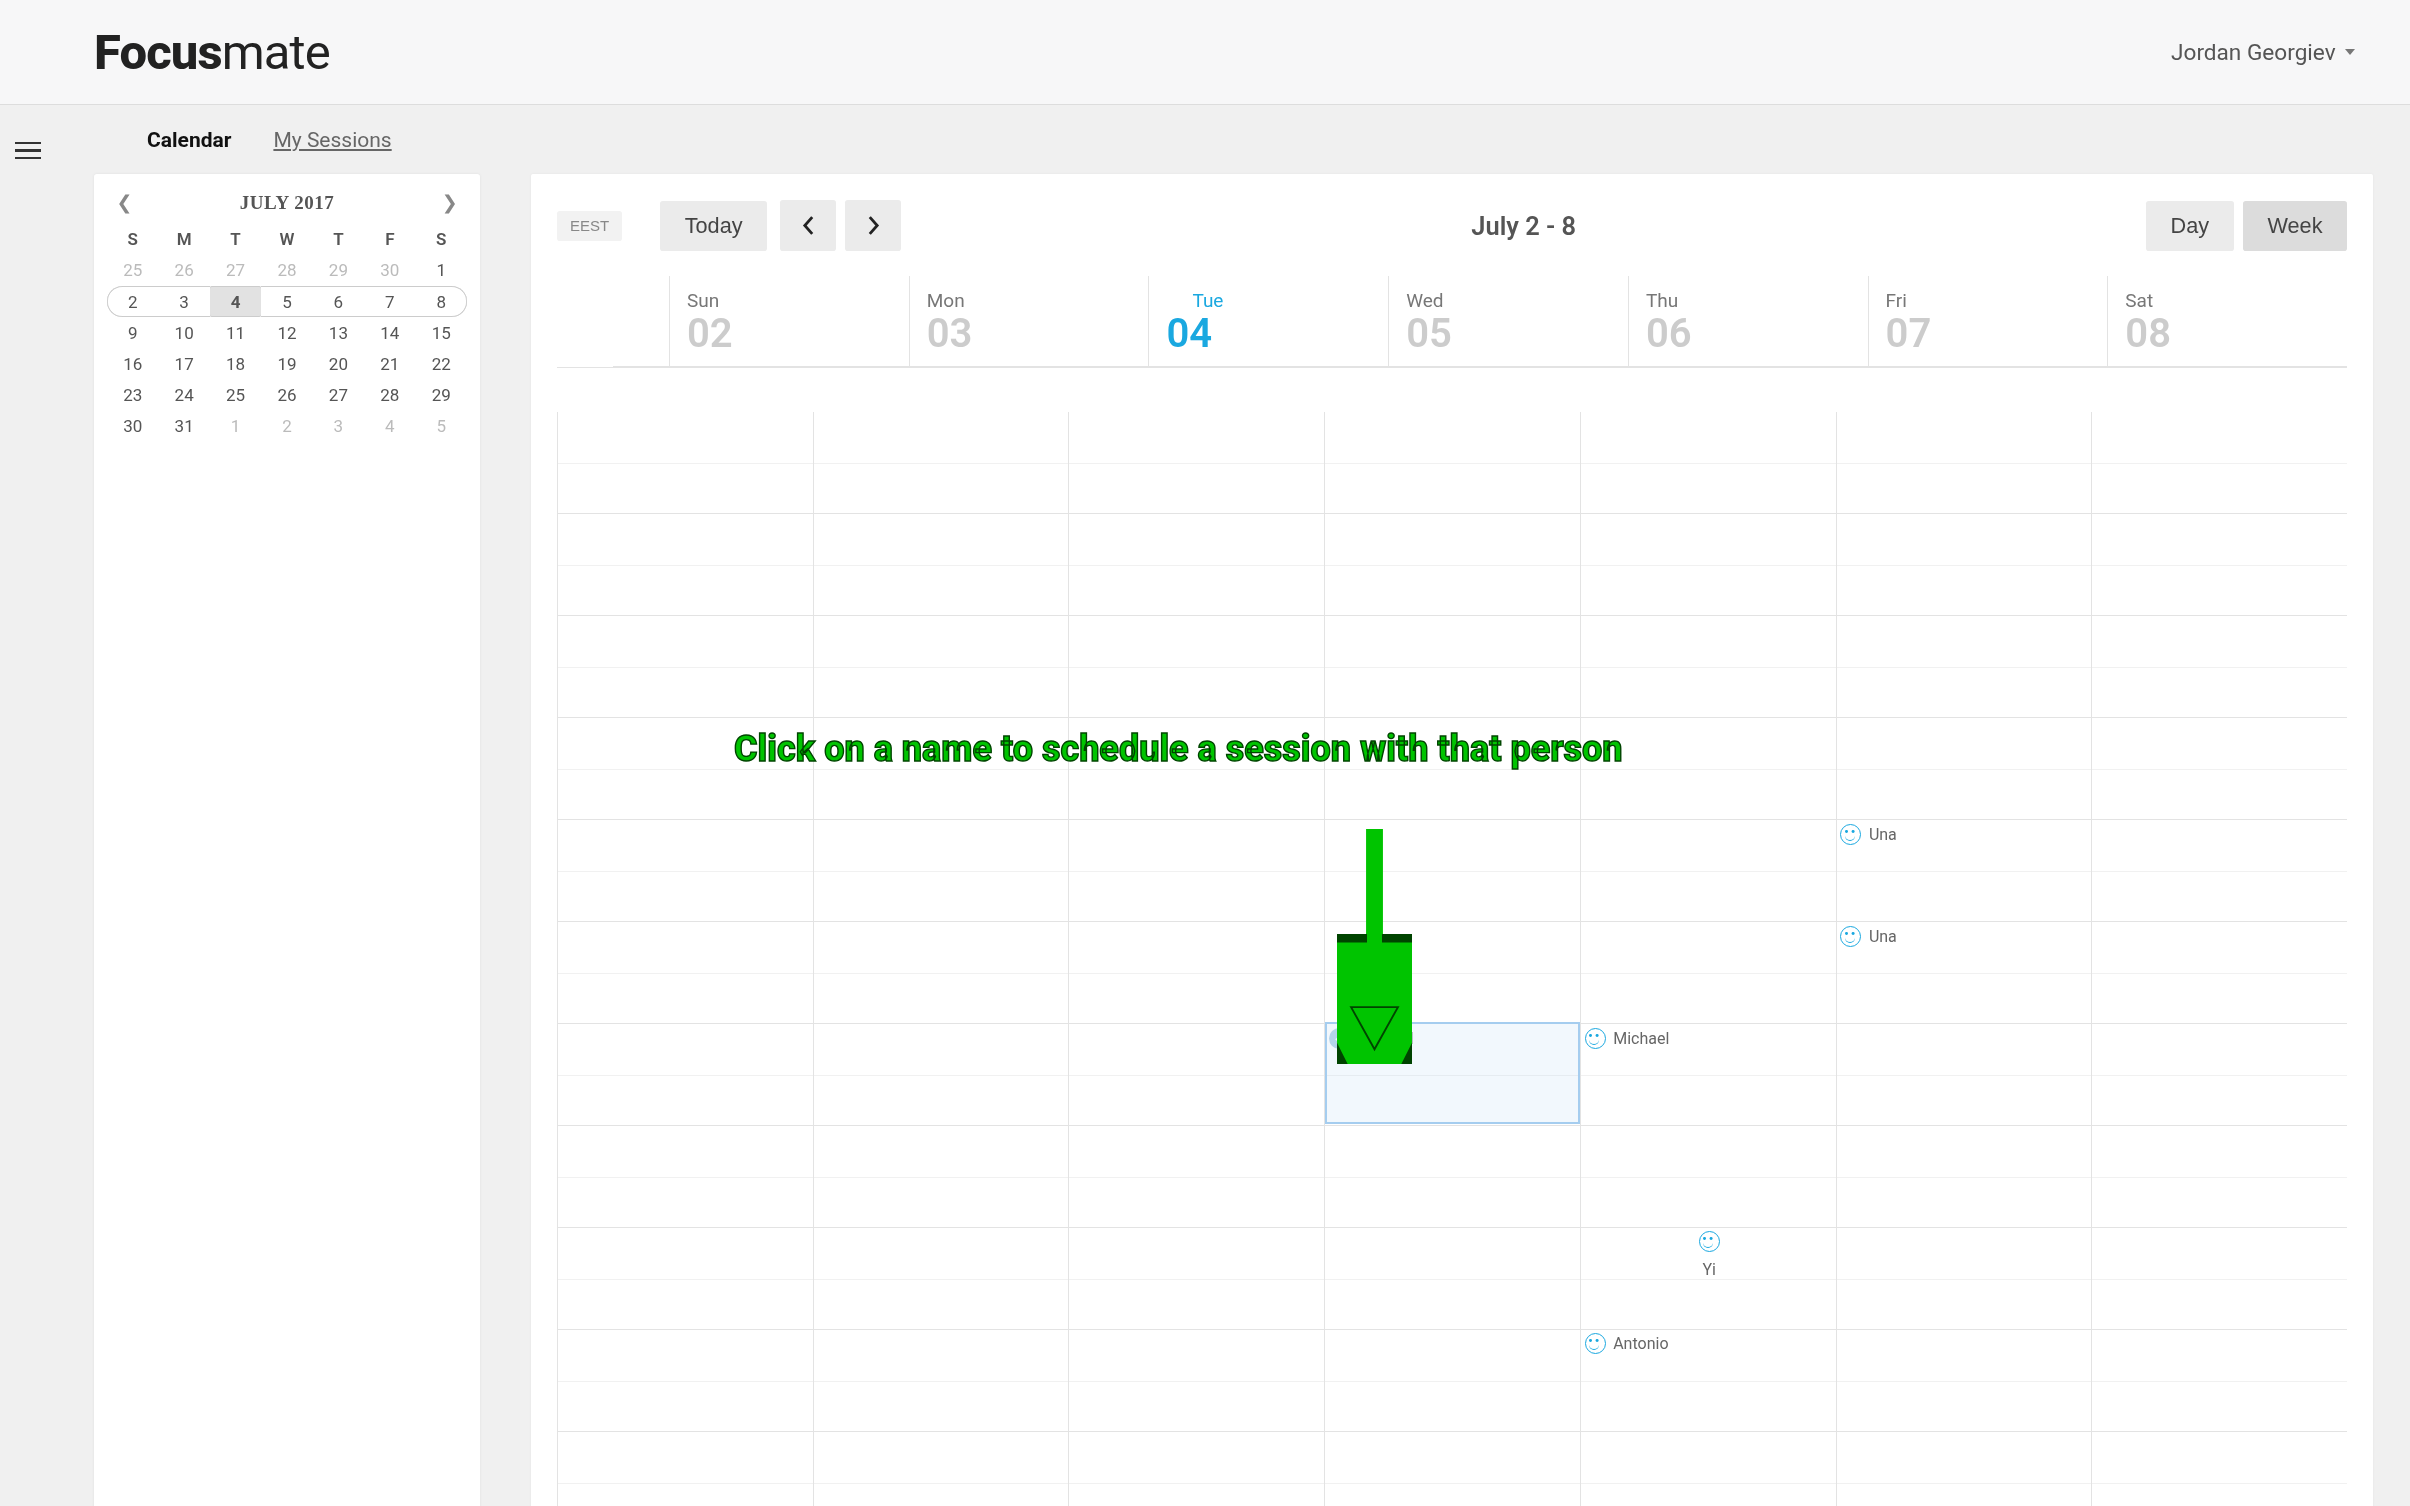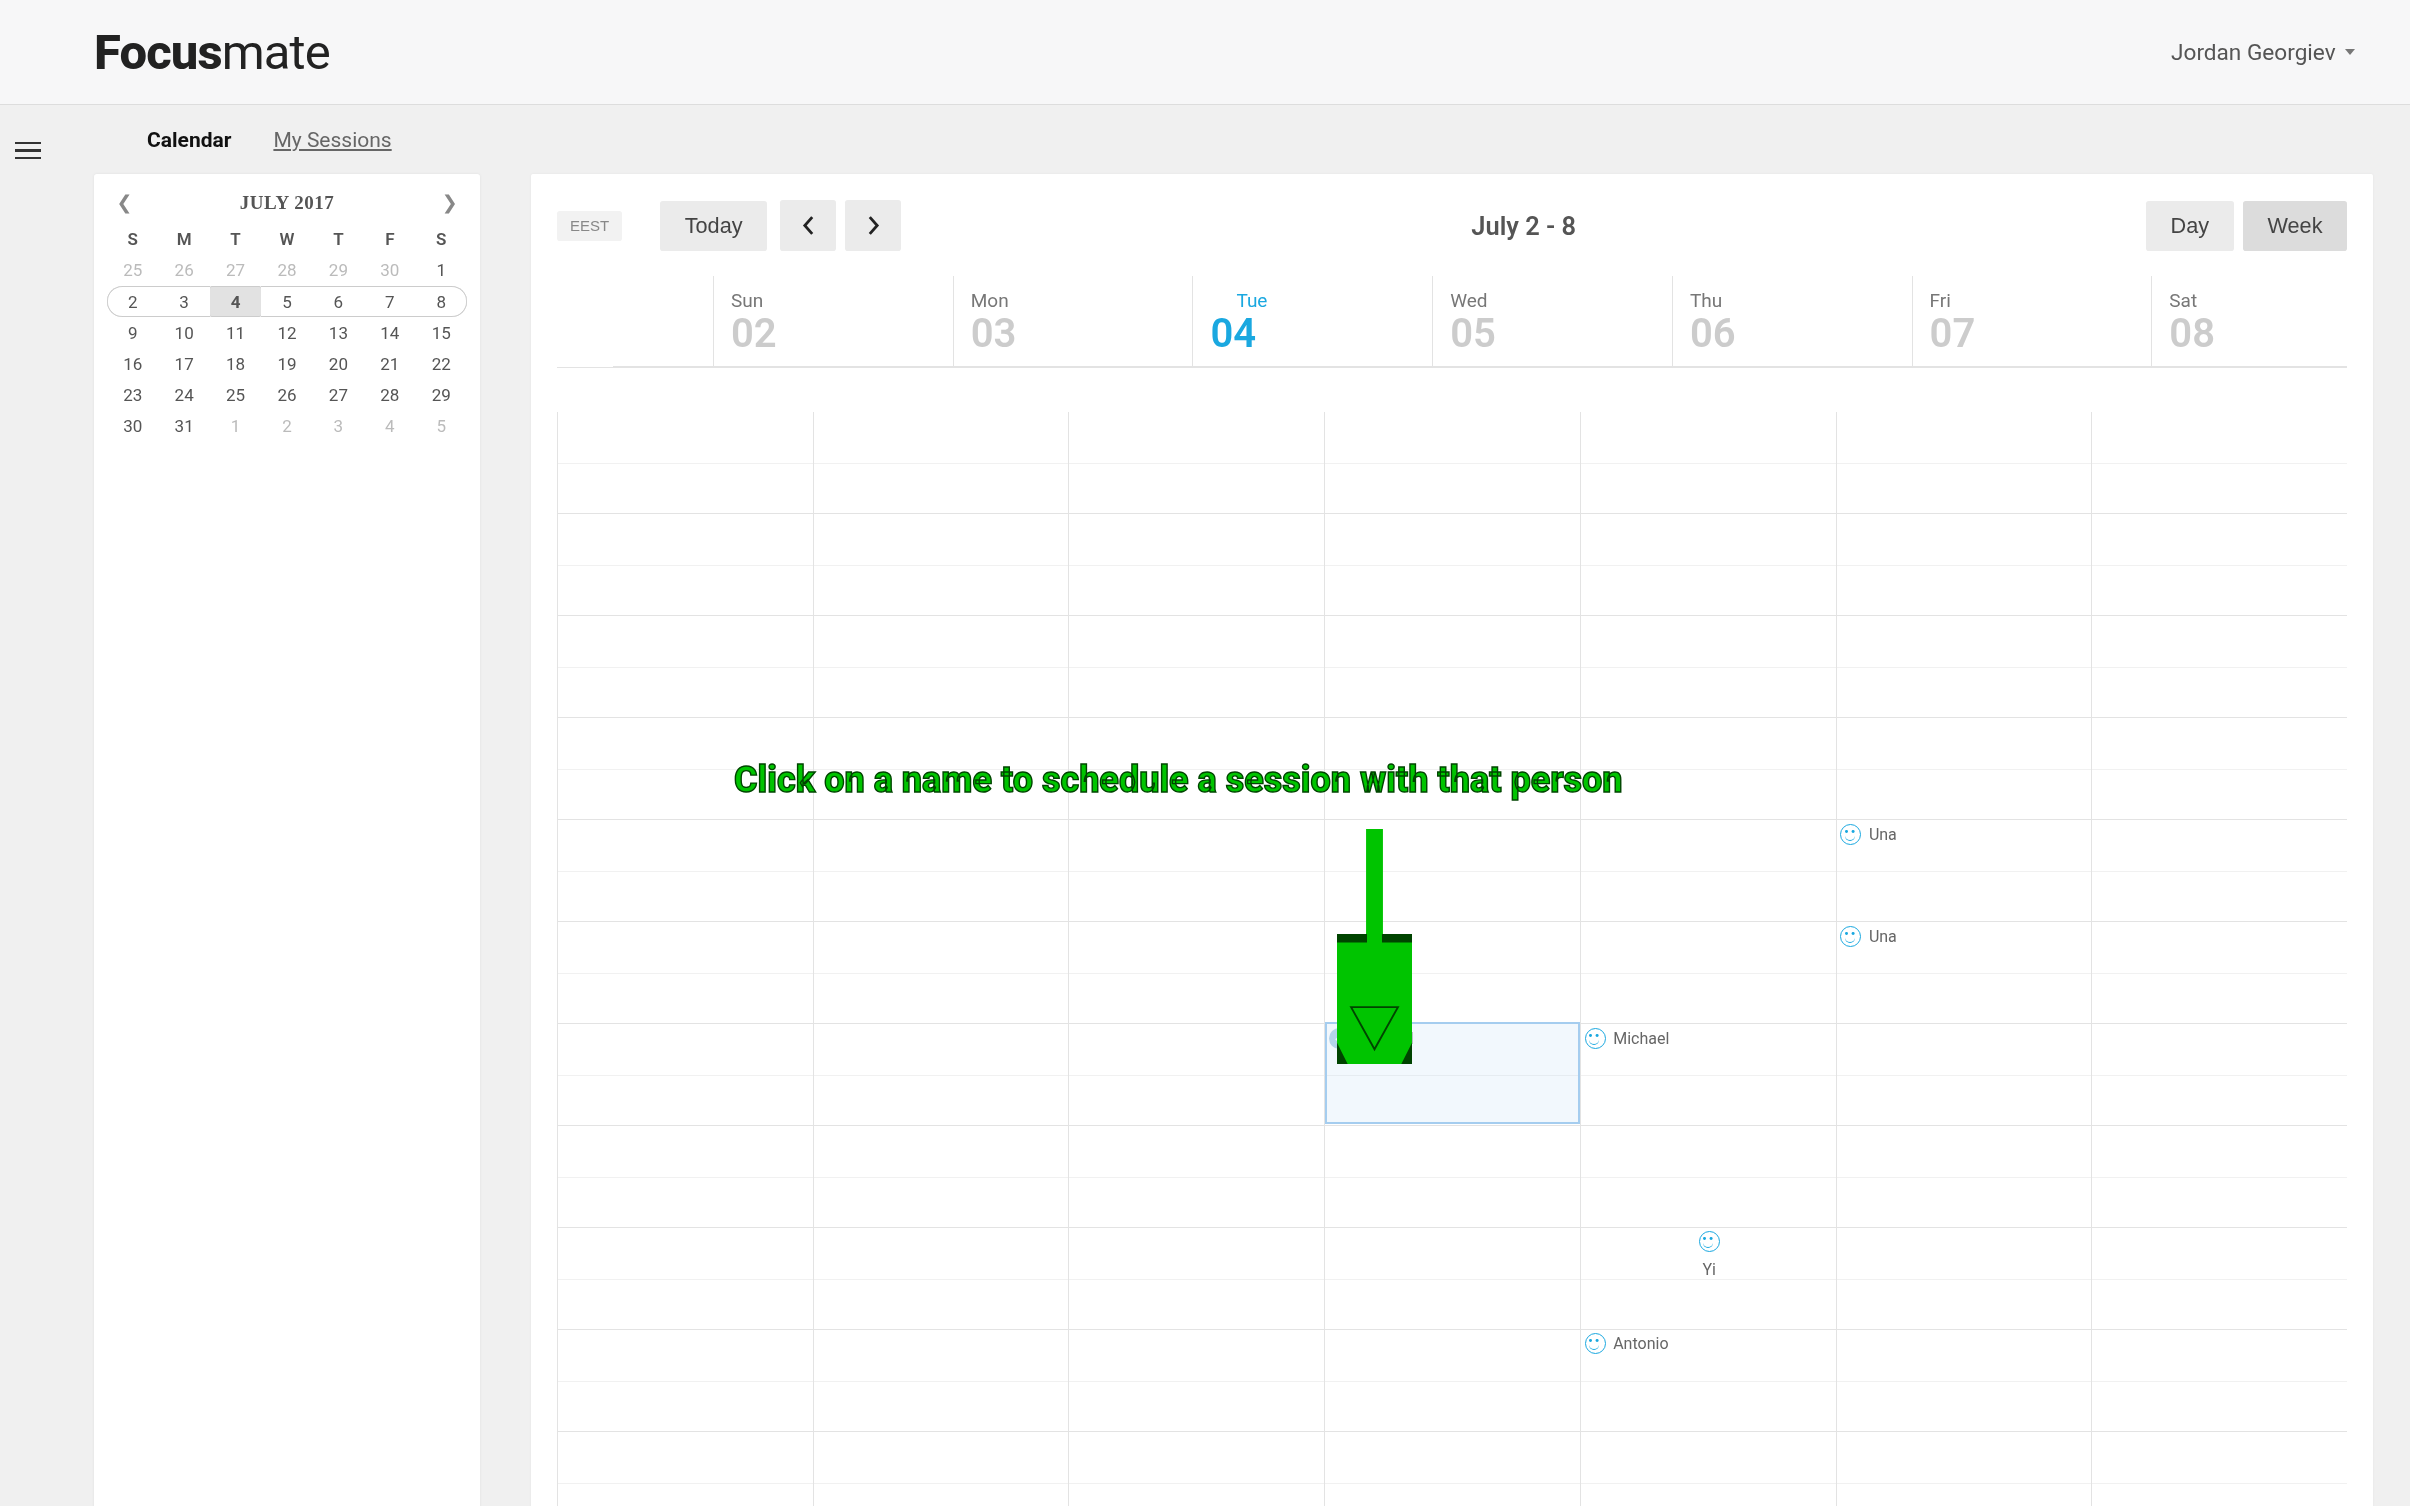--- a/index.html
+++ b/index.html
@@ -191,21 +191,20 @@
 .view-btns .pill-btn.active { background: #dcdcdc; }
 
 .cal-grid-wrap {
   display: flex;
   border-top: 0.9px solid #e3e3e3;
 }
 .day-headers {
   display: flex;
   margin-left: 56px;
   border-bottom: 0.9px solid #e3e3e3;
-  gap: 44px;
 }
 .day-col-wrap {
   flex: 1;
 }
 .day-header {
   flex: 1;
   padding: 13px 17px 9.4px;
   border-left: 0.9px solid #e3e3e3;
 }
 .day-header .abbr { font-size: 19px; color: #777; }
@@ -602,21 +601,21 @@
               <div class="hour-row"></div>
               <div class="hour-row"></div>
               <div class="hour-row"></div>
             </div>
           </div>
       </div>
     </div>
   </div>
 </div>
 
-<div class="annotation-text" style="left:734px; top:759px;">Click on a name to schedule a session with that person</div>
+<div class="annotation-text" style="left:734px; top:728px;">Click on a name to schedule a session with that person</div>
 
 <svg class="annotation-arrow" style="left:1337px; top:819px;" width="75" height="245" viewBox="0 0 80 260">
   <defs>
     <marker id="arrowhead" markerWidth="12" markerHeight="12" refX="6" refY="6" orient="auto">
       <path d="M0,0 L12,6 L0,12 Z" fill="#00c400" stroke="#004400" stroke-width="1"></path>
     </marker>
   </defs>
   <line x1="40" y1="10" x2="40" y2="230" stroke="#00c400" stroke-width="18" marker-end="url(#arrowhead)"></line>
   <line x1="40" y1="10" x2="40" y2="230" stroke="#004400" stroke-width="22" opacity="0"></line>
   <path d="M40 10 L40 210" stroke="#00c400" stroke-width="16"></path>

